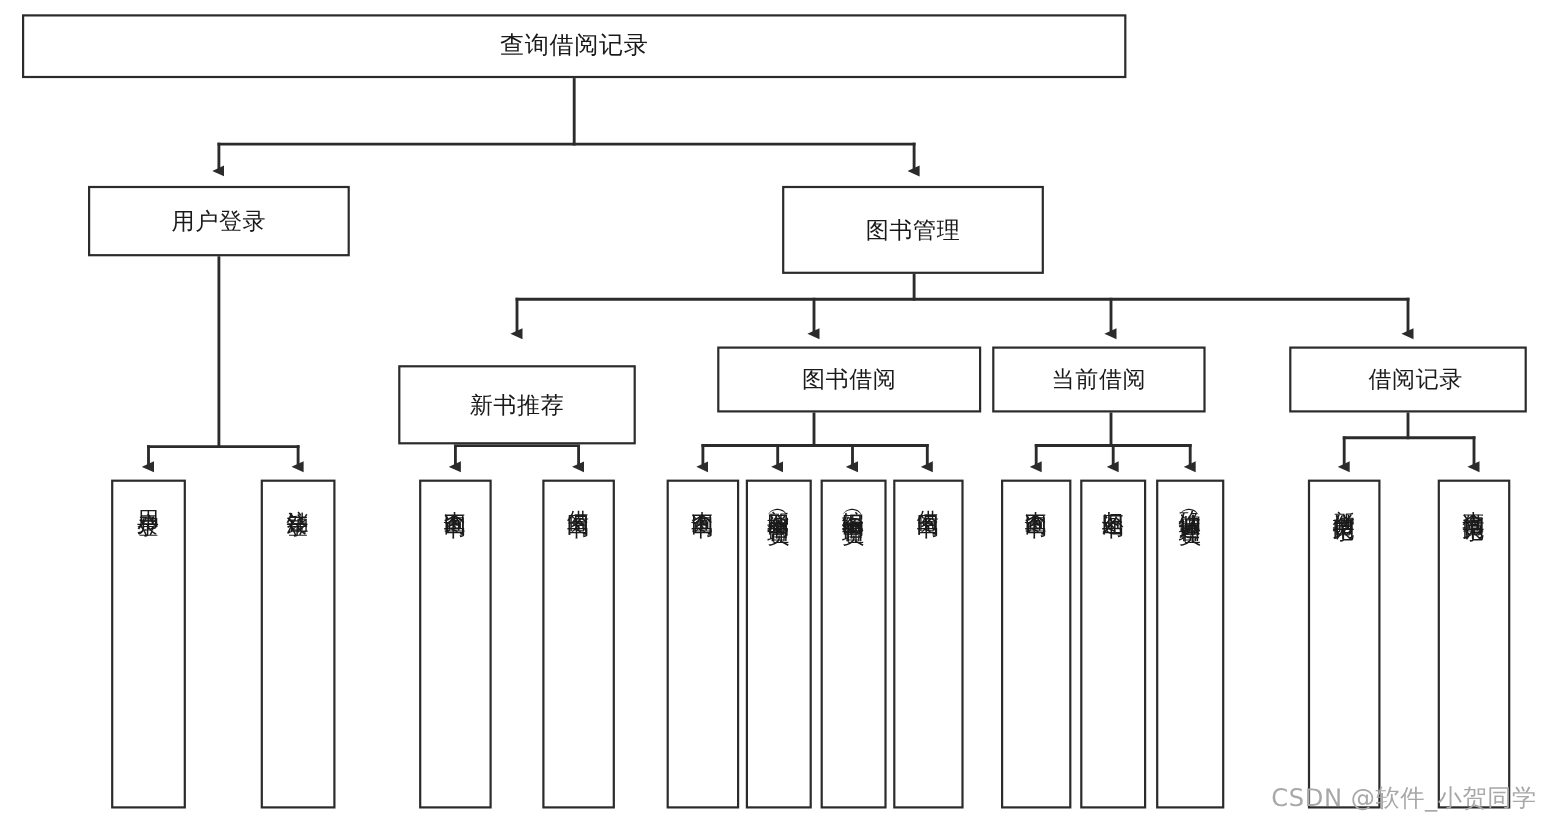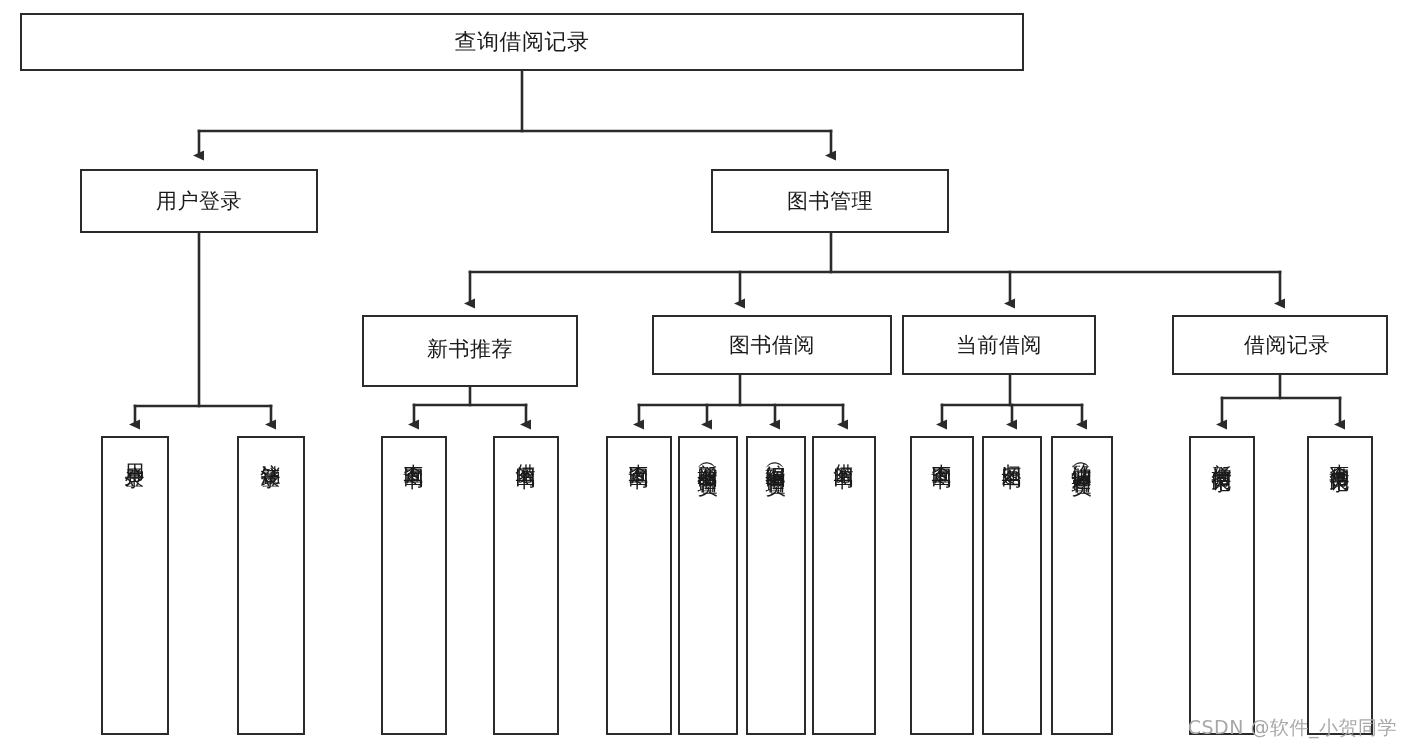--- a/index.html
+++ b/index.html
@@ -49,21 +49,21 @@
     text-orientation:upright;
     font-size:20px;
     letter-spacing:2px;
     line-height:1;
   }
   #title-node .label{font-size:22px;}
   #watermark{
     position:absolute;
     right:8px;
     bottom:6px;
-    font-size:19px;
+    font-size:22px;
     color:#a8a8a8;
     white-space:nowrap;
     z-index:3;
     letter-spacing:0.5px;
     text-align:center;
   }
 </style>
 </head>
 <body>
 
@@ -119,25 +119,25 @@
     </g>
   </svg>
 
   <div class="node horiz" id="title-node" style="left:20px;top:13px;width:1004px;height:58px;">
     <span class="label">查询借阅记录</span>
   </div>
 
   <div class="node horiz" style="left:80px;top:169px;width:238px;height:64px;">
     <span class="label">用户登录</span>
   </div>
-  <div class="node horiz" style="left:711px;top:169px;width:238px;height:64px;">
+  <div class="node horiz" style="left:711px;top:169px;width:238px;height:80px;">
     <span class="label">图书管理</span>
   </div>
 
-  <div class="node horiz" style="left:362px;top:315px;width:216px;height:72px;font-family:Liberation Mono, monospace;">
+  <div class="node horiz" style="left:362px;top:332px;width:216px;height:72px;">
     <span class="label">新书推荐</span>
   </div>
   <div class="node horiz" style="left:632px;top:315px;width:240px;height:60px;margin-left:20px;">
     <span class="label">图书借阅</span>
   </div>
   <div class="node horiz" style="left:902px;top:315px;width:194px;height:60px;">
     <span class="label">当前借阅</span>
   </div>
   <div class="node horiz" style="left:1172px;top:315px;width:216px;height:60px;padding-left:14px;">
     <span class="label">借阅记录</span>

